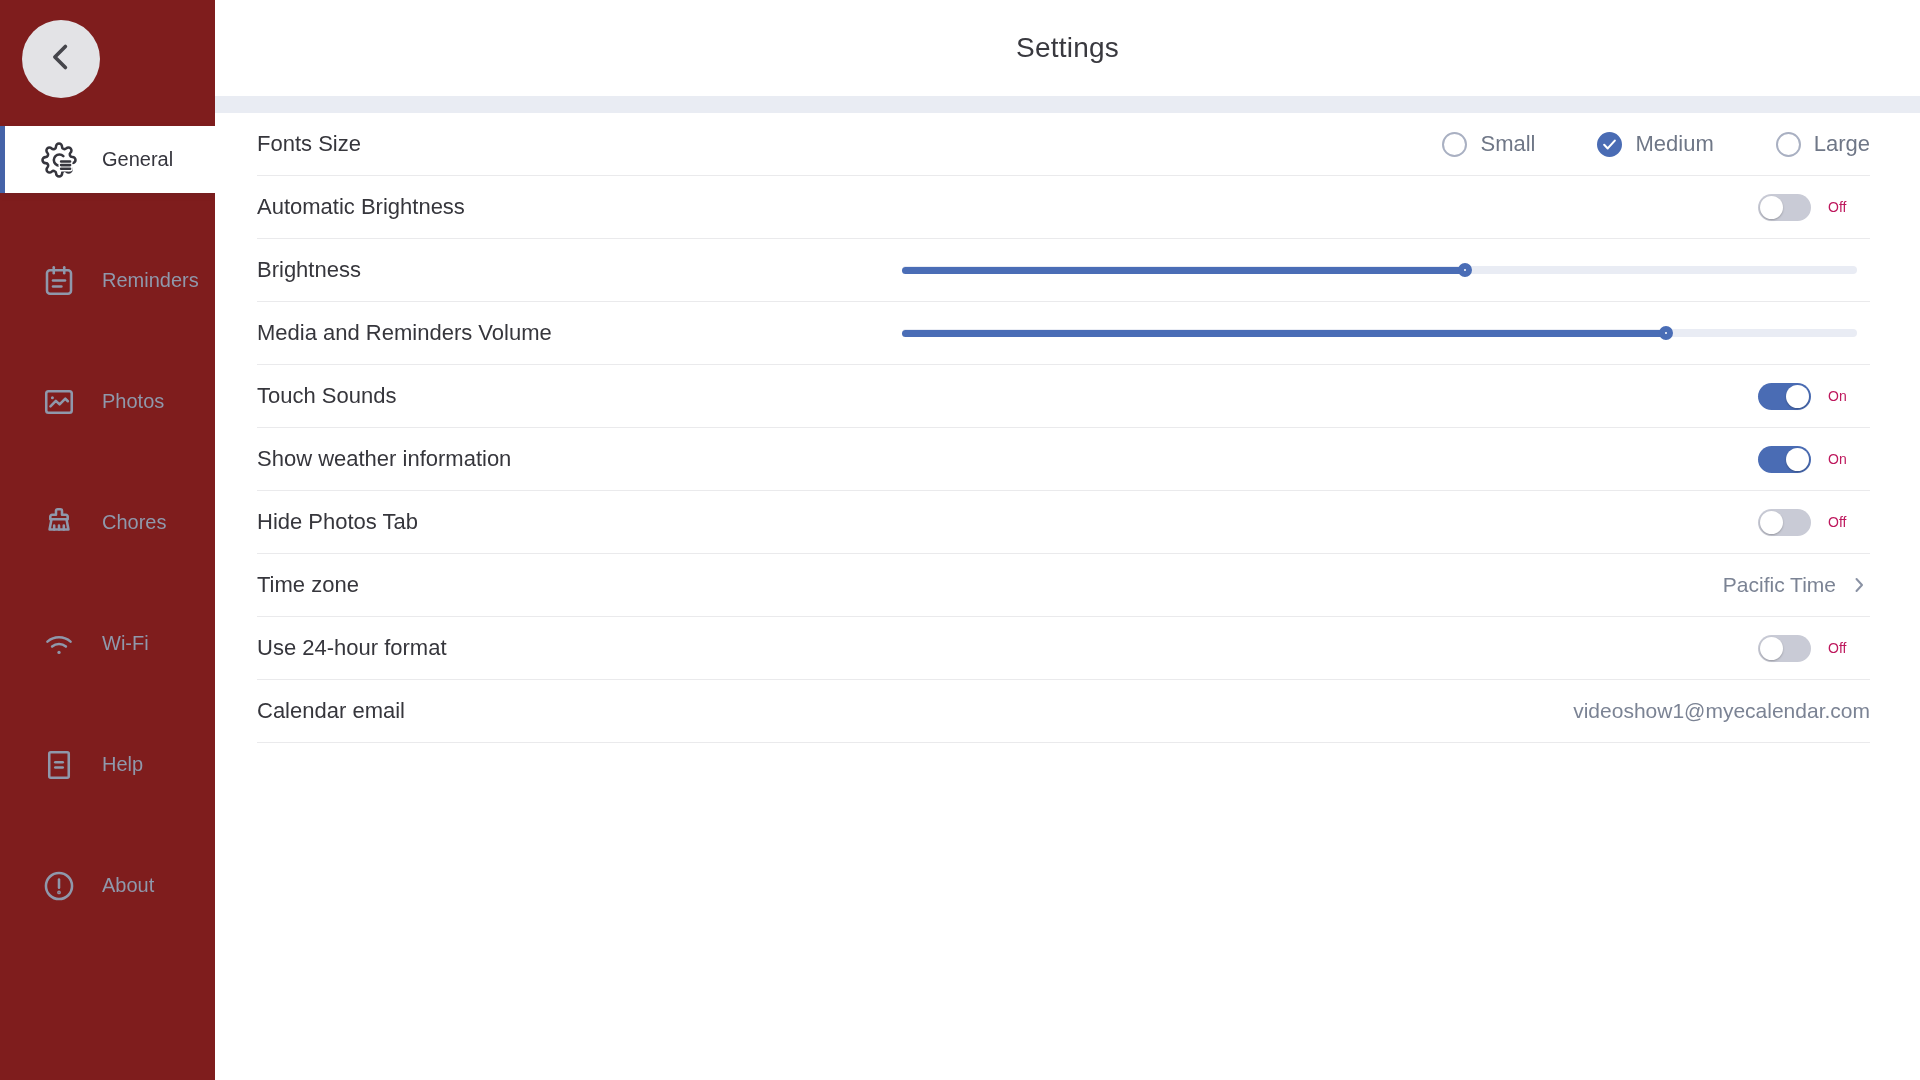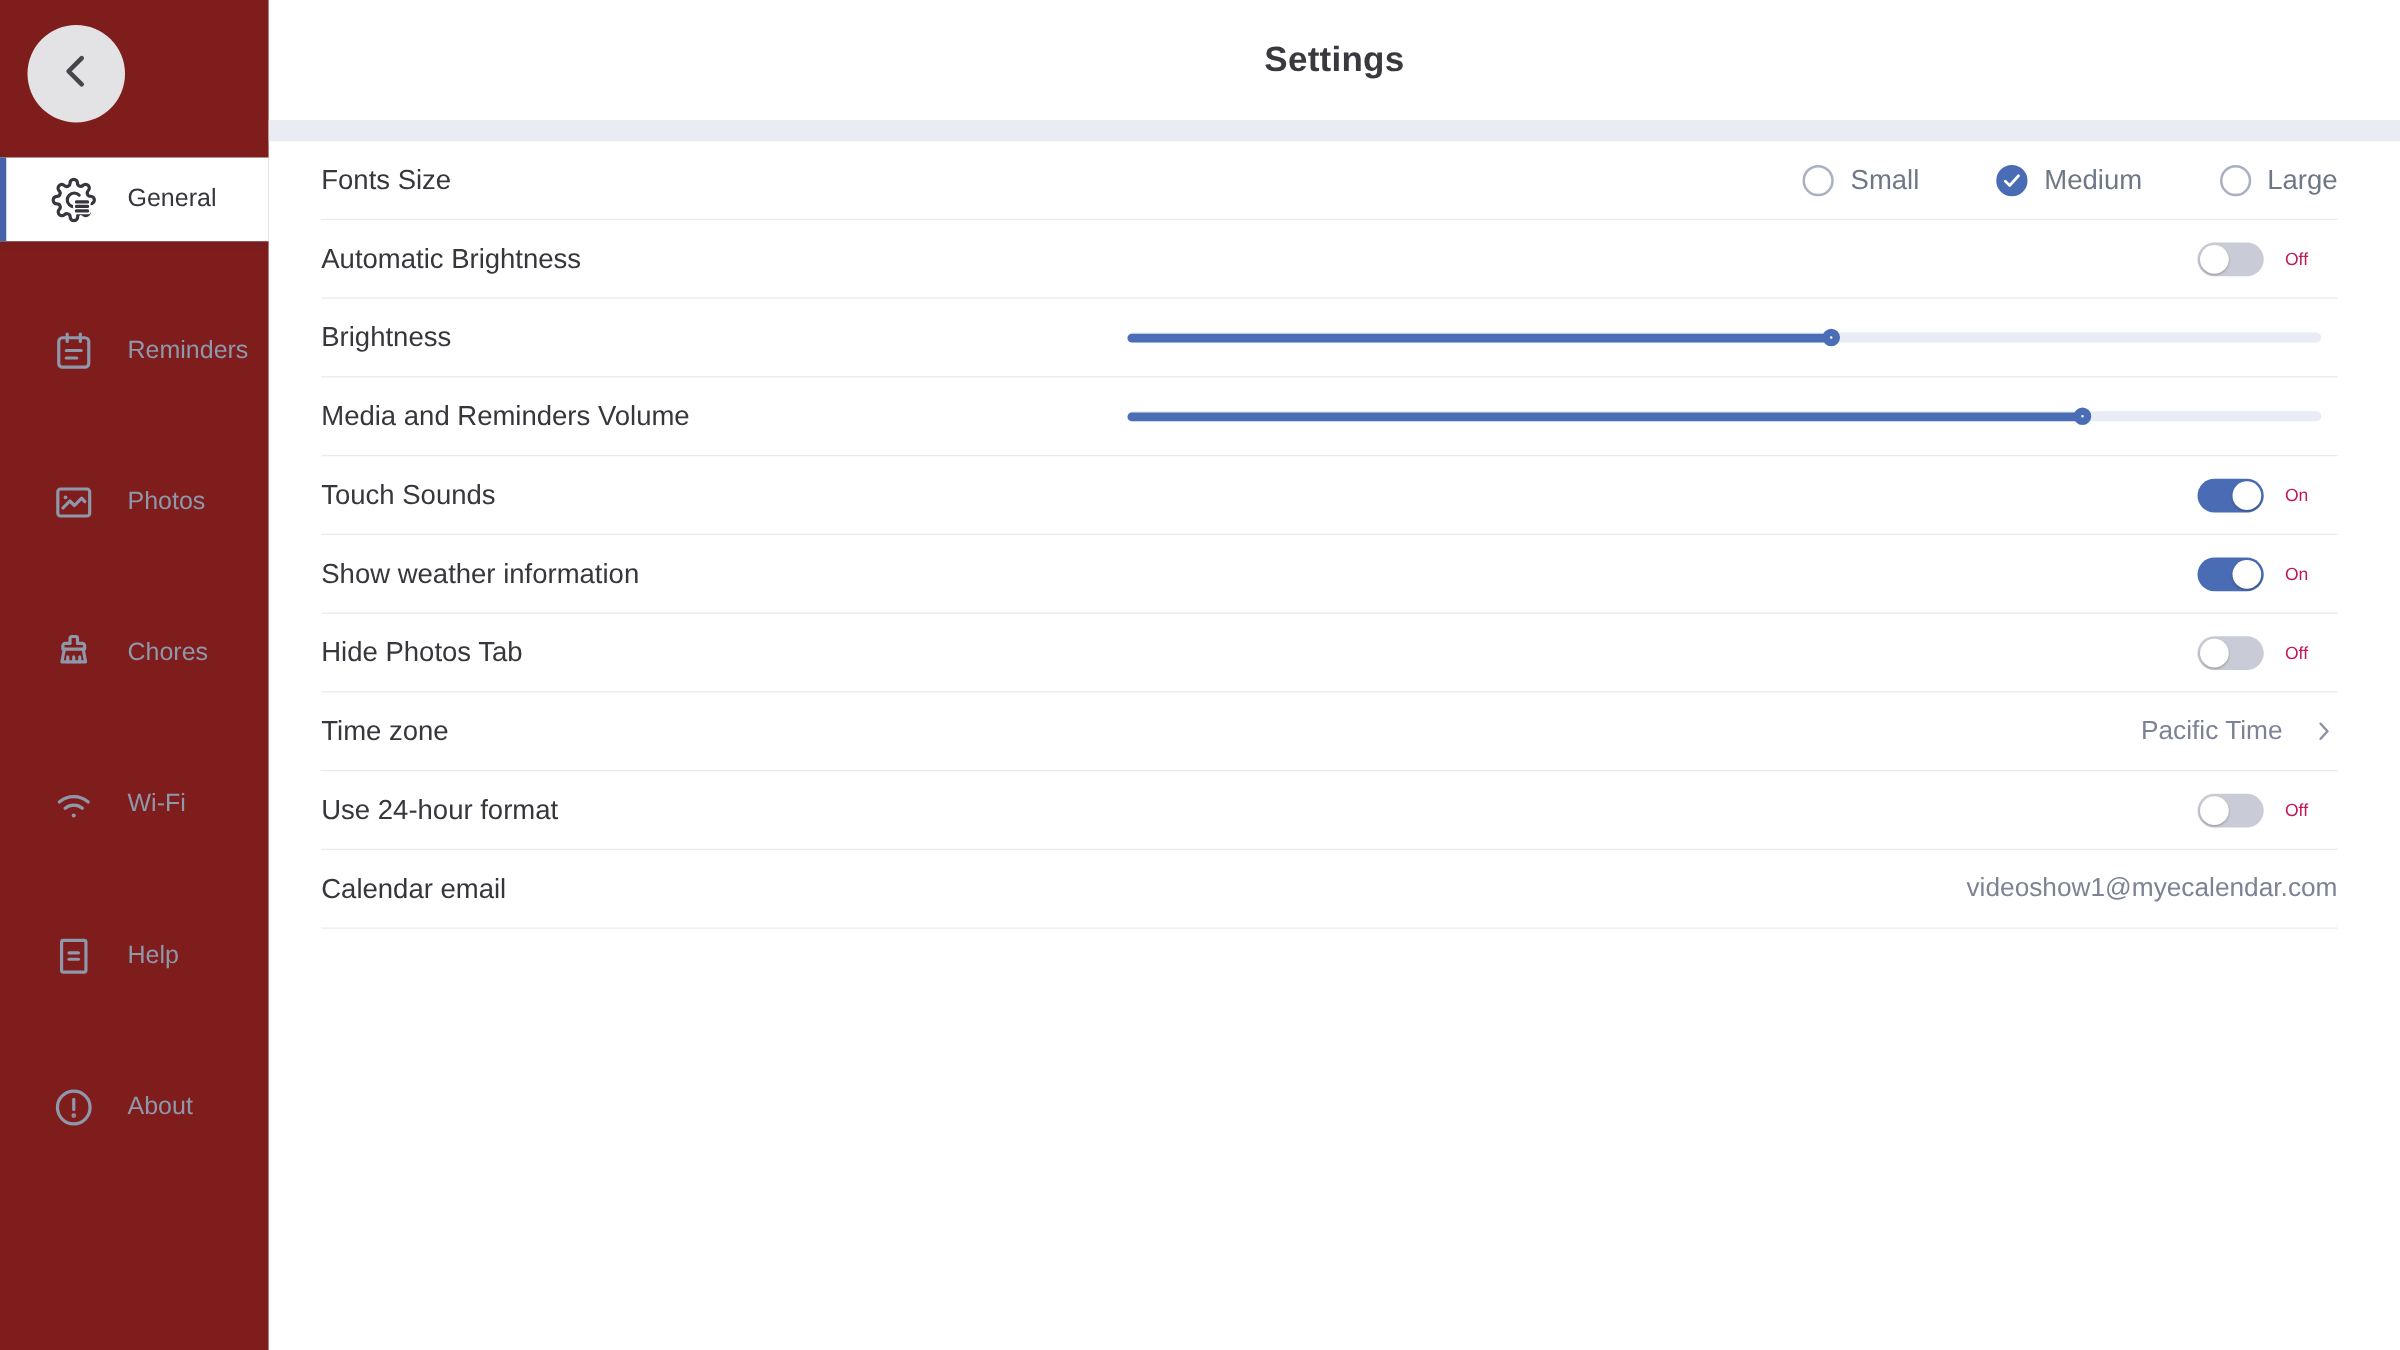--- a/index.html
+++ b/index.html
@@ -17,28 +17,28 @@
   .nav-item .nav-icon { width:38px; height:38px; display:flex; align-items:center; justify-content:center; }
   .nav-item .nav-icon svg { width:36px; height:36px; stroke:currentColor; fill:none;
               stroke-width:1.7; stroke-linecap:round; stroke-linejoin:round; }
   .nav-item .nav-label { margin-left:24px; font-size:20px; }
   .nav-item.active { background:#fff; color:#35353d; box-shadow:0 2px 6px rgba(40,40,60,0.14); }
   .nav-item.active::before { content:""; position:absolute; left:0; top:0; bottom:0; width:5px; background:#4563a8; }
 
   
   .content { position:absolute; left:215px; top:0; width:1705px; height:1080px; background:#fff; }
   .header { height:96px; display:flex; align-items:center; justify-content:center; }
-  .page-title { font-size:28px; font-weight:bold; color:#39393f; letter-spacing:0.2px; }
+  .page-title { font-size:28px; font-weight:normal; color:#39393f; letter-spacing:0.2px; }
   .strip { height:17px; background:#e9ecf3; }
 
   .rows { }
   .row { height:63px; margin:0 50px 0 42px; border-bottom:1px solid #eaeaec;
          display:flex; align-items:center; justify-content:space-between; }
   .row-label { font-size:22px; color:#36363c; }
-  .row-value { display:flex; align-items:center; gap:22px; font-size:21px; color:#7b8394; }
+  .row-value { display:flex; align-items:center; gap:12px; font-size:21px; color:#7b8394; }
 
   
   .toggle-wrap { display:flex; align-items:center; }
   .toggle { position:relative; width:53px; height:27px; border-radius:14px; background:#c9cbd6; cursor:pointer; }
   .toggle .knob { position:absolute; top:2px; left:2px; width:23px; height:23px; border-radius:50%;
                   background:#fff; box-shadow:0 1px 2px rgba(0,0,0,0.25); }
   .toggle.on { background:#4a6cb4; }
   .toggle.on .knob { left:auto; right:2px; }
   .toggle-state { width:42px; margin-left:17px; text-align:left; font-size:14px; color:#be185d; }
 

